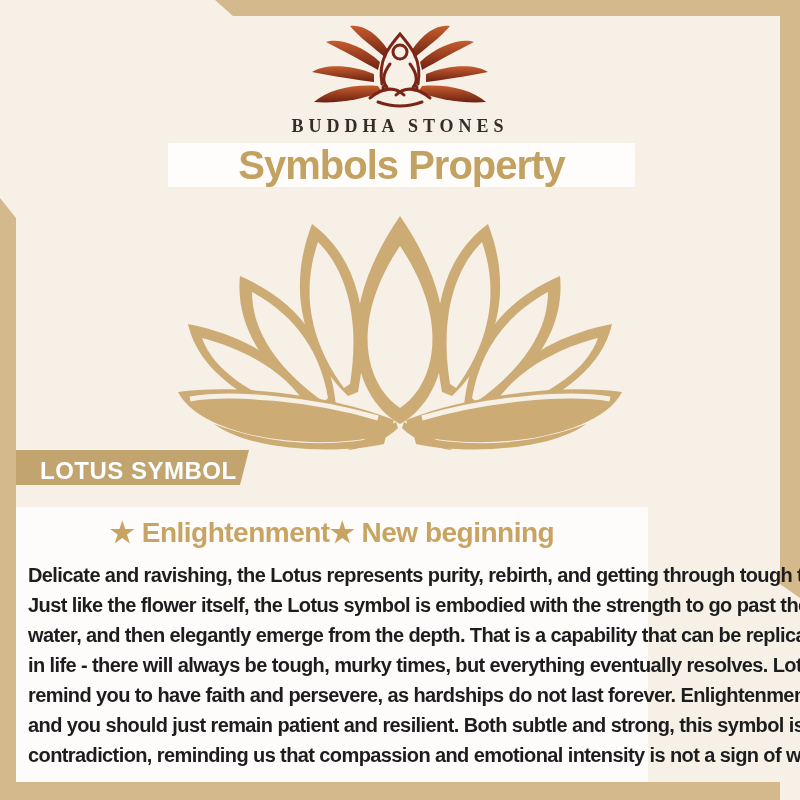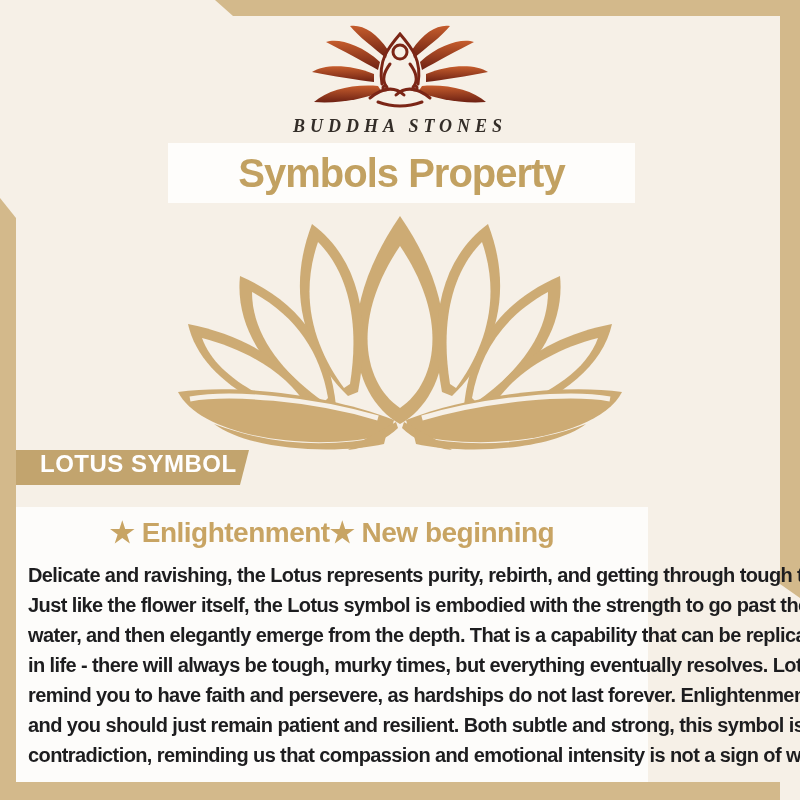--- a/index.html
+++ b/index.html
@@ -14,34 +14,34 @@
   .frame-right{left:780px;top:0;width:20px;height:598px;
              clip-path:polygon(0 0,100% 0,100% 100%,0 calc(100% - 14px));}
   .frame-left{left:0;top:198px;width:16px;height:602px;
              clip-path:polygon(0 0,100% 20px,100% 100%,0 100%);}
   .frame-bottom{left:0;top:782px;width:780px;height:18px;}
 
   
   .logo{left:300px;top:20px;width:200px;height:96px;}
   .brand-name{left:0;top:116px;width:800px;text-align:center;
       font-family:"Liberation Serif",serif;font-size:18px;letter-spacing:5px;
-      color:#332d28;font-weight:600;font-style:italic;}
+      color:#332d28;font-weight:600;}
 
   
-  .title-box{left:168px;top:143px;width:467px;height:60px;background:#fefdfb;
+  .title-box{left:168px;top:143px;width:467px;height:44px;background:#fefdfb;
       display:flex;align-items:center;justify-content:center;}
   .page-title{font-size:40px;font-weight:bold;color:#c2a161;letter-spacing:-1px;}
 
   
   .lotus{left:170px;top:200px;width:460px;height:250px;}
 
   
   .banner{left:16px;top:450px;width:233px;height:35px;background:#c2a46e;
       clip-path:polygon(0 0,100% 0,calc(100% - 9px) 100%,0 100%);
-      display:flex;align-items:flex-start;}
+      display:flex;align-items:flex-end;}
   .banner-label{color:#ffffff;font-size:24px;font-weight:600;
       letter-spacing:.5px;padding-left:24px;}
 
   
   .content-box{left:16px;top:507px;width:632px;height:275px;background:#fdfcfa;}
   .content-heading{margin-top:9px;text-align:center;font-size:28px;
       font-weight:bold;color:#c8a463;letter-spacing:-0.5px;}
   .paragraph{margin:11px 0 0 12px;}
   .pline{font-size:20px;font-weight:bold;color:#1d1d1f;line-height:30px;
       letter-spacing:-0.6px;white-space:nowrap;}

